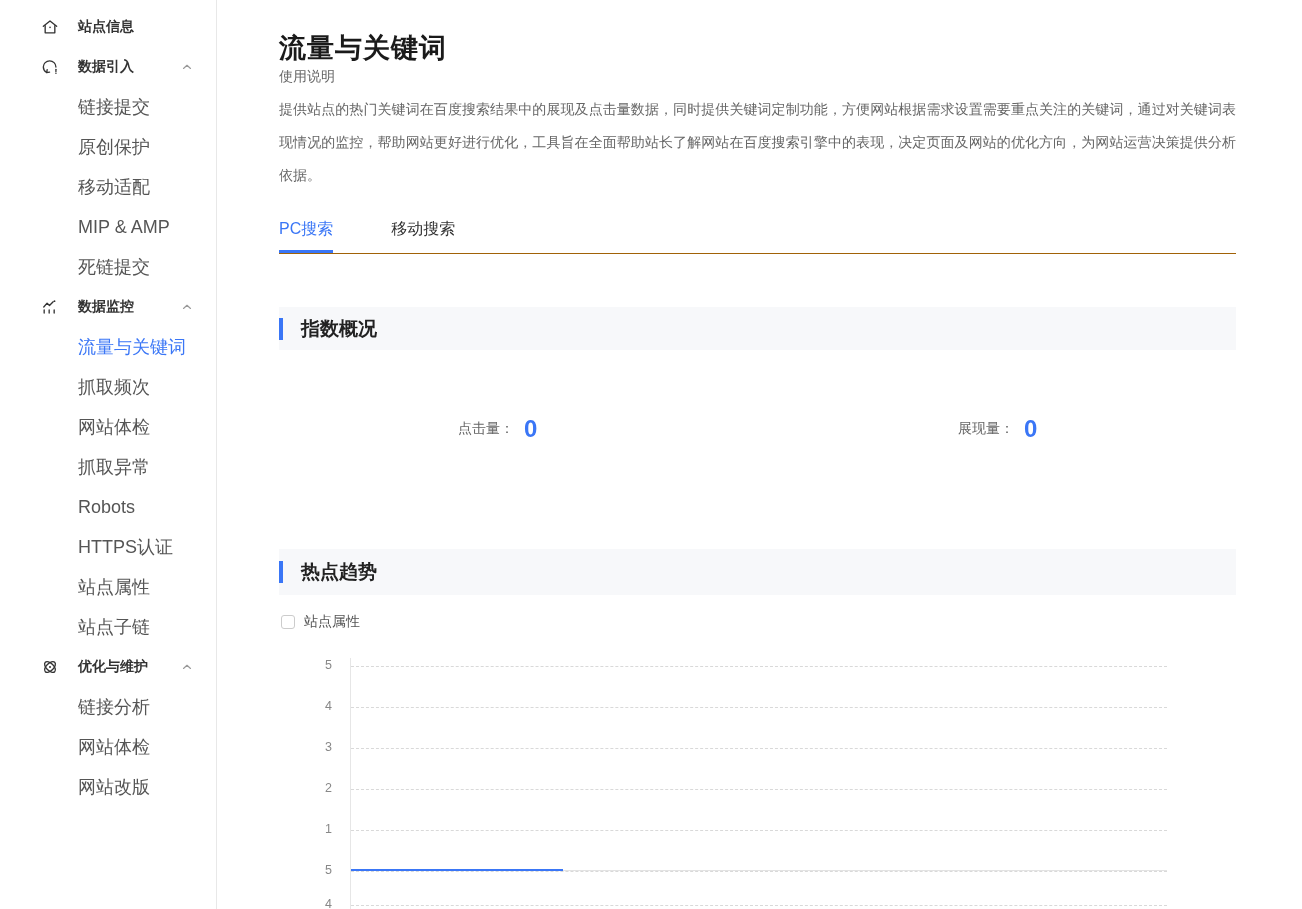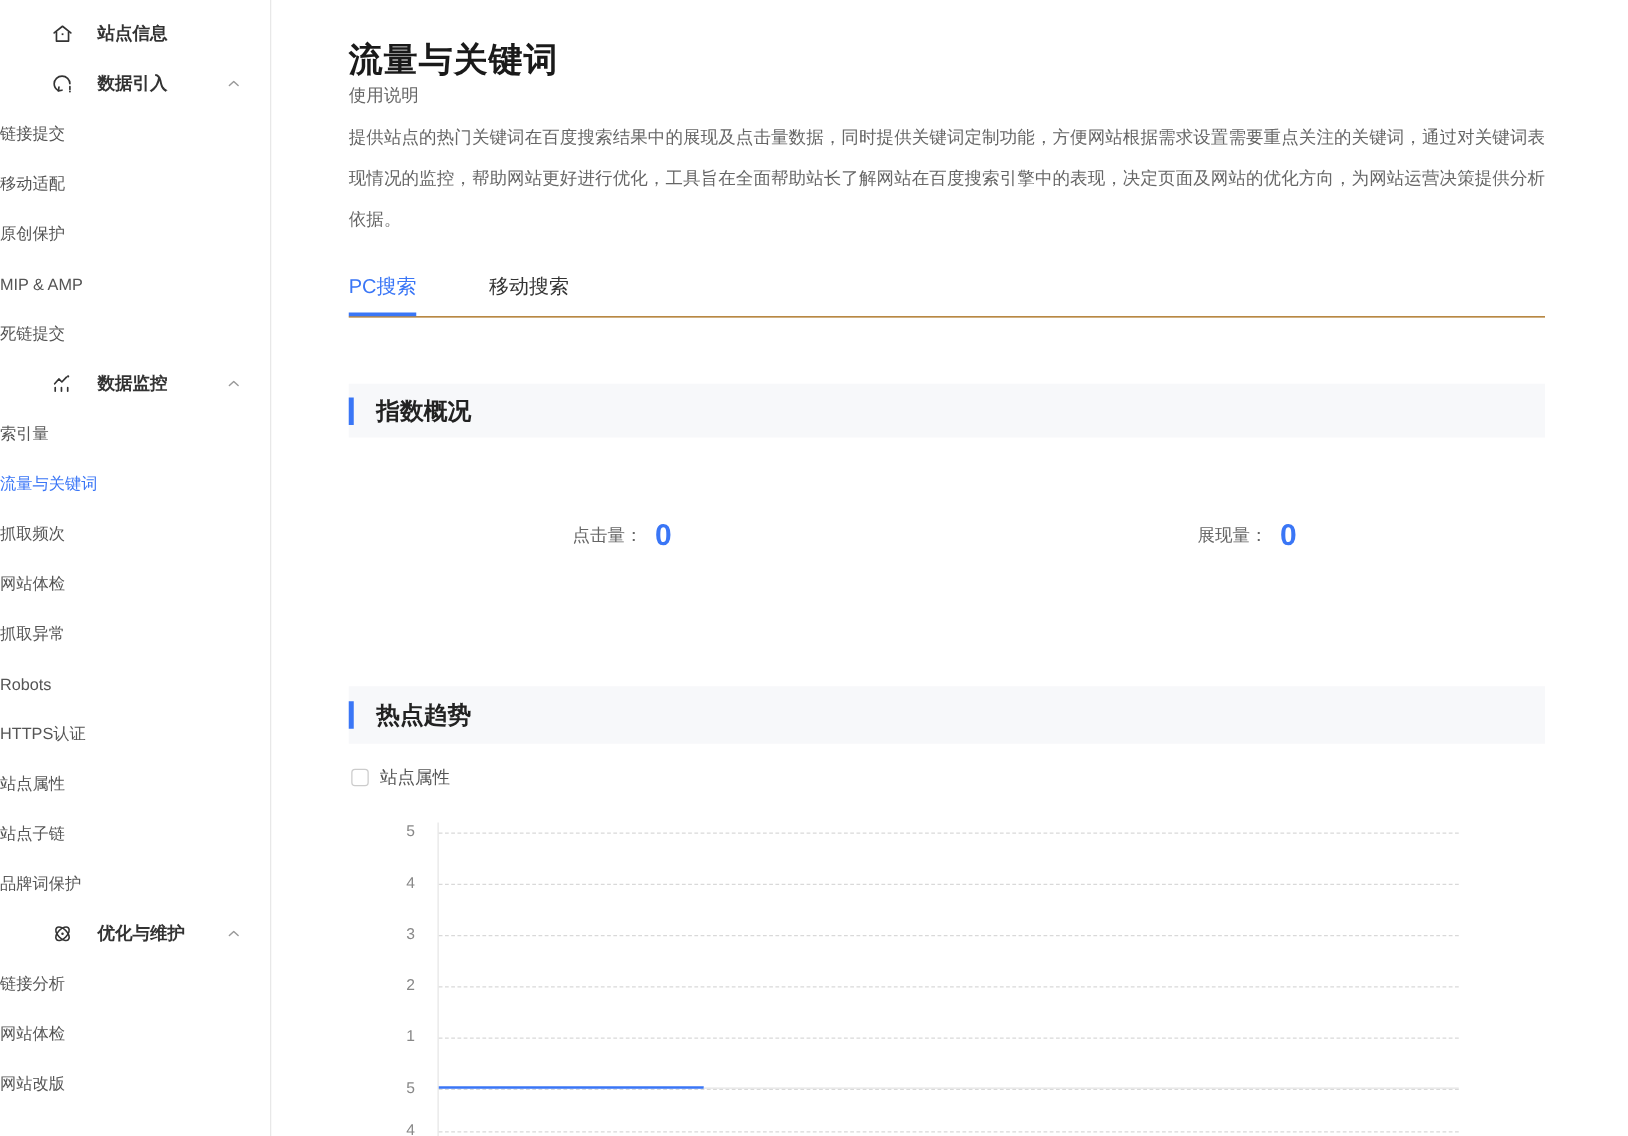--- a/index.html
+++ b/index.html
@@ -7,21 +7,21 @@
        font-family:"Liberation Sans","DejaVu Sans",sans-serif;color:#333;}
   .app{position:relative;width:1081px;height:909px;background:#fff;}
 
   
   .sidebar{position:absolute;left:0;top:0;width:217px;height:909px;
            border-right:1px solid #e8e8e8;box-sizing:border-box;background:#fff;padding-top:7px;}
   .nav-group{height:40px;display:flex;align-items:center;padding:0 22px 0 40px;cursor:pointer;}
   .nav-group .gicon{width:20px;height:20px;flex:0 0 20px;display:flex;align-items:center;justify-content:center;}
   .nav-group .glabel{margin-left:18px;font-size:14px;font-weight:700;color:#333;}
   .nav-group .chev{margin-left:auto;width:14px;height:14px;display:flex;align-items:center;justify-content:center;}
-  .nav-item{height:40px;display:flex;align-items:center;font-size:13px;color:#555;cursor:pointer;}
+  .nav-item{height:40px;display:flex;align-items:center;padding-left:78px;font-size:18px;color:#555;cursor:pointer;}
   .nav-item.active{color:#3a76f6;}
 
   
   .content{position:absolute;left:218px;top:0;right:0;bottom:0;}
   .abs{position:absolute;}
   .page-title{left:61px;top:12px;font-size:27px;font-weight:800;color:#1a1a1a;letter-spacing:1px;}
   .usage{left:61px;top:68px;font-size:14px;color:#666;}
   .desc{left:61px;top:93px;width:957px;font-size:14px;color:#666;line-height:33px;text-align:justify;margin:0;}
 
   .tabbar{left:61px;top:219px;width:957px;display:flex;gap:58px;padding-bottom:13px;border-bottom:1px solid #a16207;}
@@ -83,49 +83,47 @@
             </svg>
           </span>
           <span class="glabel">数据引入</span>
           <span class="chev">
             <svg width="14" height="14" viewBox="0 0 24 24" fill="none" stroke="#999" stroke-width="2" stroke-linecap="round" stroke-linejoin="round">
               <path d="M6 14.5 12 9l6 5.5"></path>
             </svg>
           </span>
         </div>
         <div class="nav-item">链接提交</div>
+        <div class="nav-item">原创保护</div>
         <div class="nav-item">移动适配</div>
-        <div class="nav-item">原创保护</div>
         <div class="nav-item">MIP &amp; AMP</div>
         <div class="nav-item">死链提交</div>
         <div class="nav-group">
           <span class="gicon">
             <svg width="20" height="20" viewBox="0 0 24 24" fill="none" stroke="#333" stroke-width="1.6" stroke-linecap="round" stroke-linejoin="round">
               <path d="M5 15.6v3.6M11 15.6v3.6M17 15.6v3.6"></path>
               <path d="M4.5 12 8.5 7.4l2.9 2.9 4.4-4.6"></path>
               <circle cx="17.4" cy="5" r="1.1" fill="#333" stroke="none"></circle>
             </svg>
           </span>
           <span class="glabel">数据监控</span>
           <span class="chev">
             <svg width="14" height="14" viewBox="0 0 24 24" fill="none" stroke="#999" stroke-width="2" stroke-linecap="round" stroke-linejoin="round">
               <path d="M6 14.5 12 9l6 5.5"></path>
             </svg>
           </span>
         </div>
-        <div class="nav-item">索引量</div>
         <div class="nav-item active">流量与关键词</div>
         <div class="nav-item">抓取频次</div>
         <div class="nav-item">网站体检</div>
         <div class="nav-item">抓取异常</div>
         <div class="nav-item">Robots</div>
         <div class="nav-item">HTTPS认证</div>
         <div class="nav-item">站点属性</div>
         <div class="nav-item">站点子链</div>
-        <div class="nav-item">品牌词保护</div>
         <div class="nav-group">
           <span class="gicon">
             <svg width="20" height="20" viewBox="0 0 24 24" fill="none" stroke="#333" stroke-width="1.6" stroke-linecap="round" stroke-linejoin="round">
               <ellipse cx="12" cy="12" rx="8" ry="4.4" transform="rotate(45 12 12)"></ellipse>
               <ellipse cx="12" cy="12" rx="8" ry="4.4" transform="rotate(-45 12 12)"></ellipse>
               <circle cx="12" cy="12" r="1.2" fill="#333" stroke="none"></circle>
             </svg>
           </span>
           <span class="glabel">优化与维护</span>
           <span class="chev">

